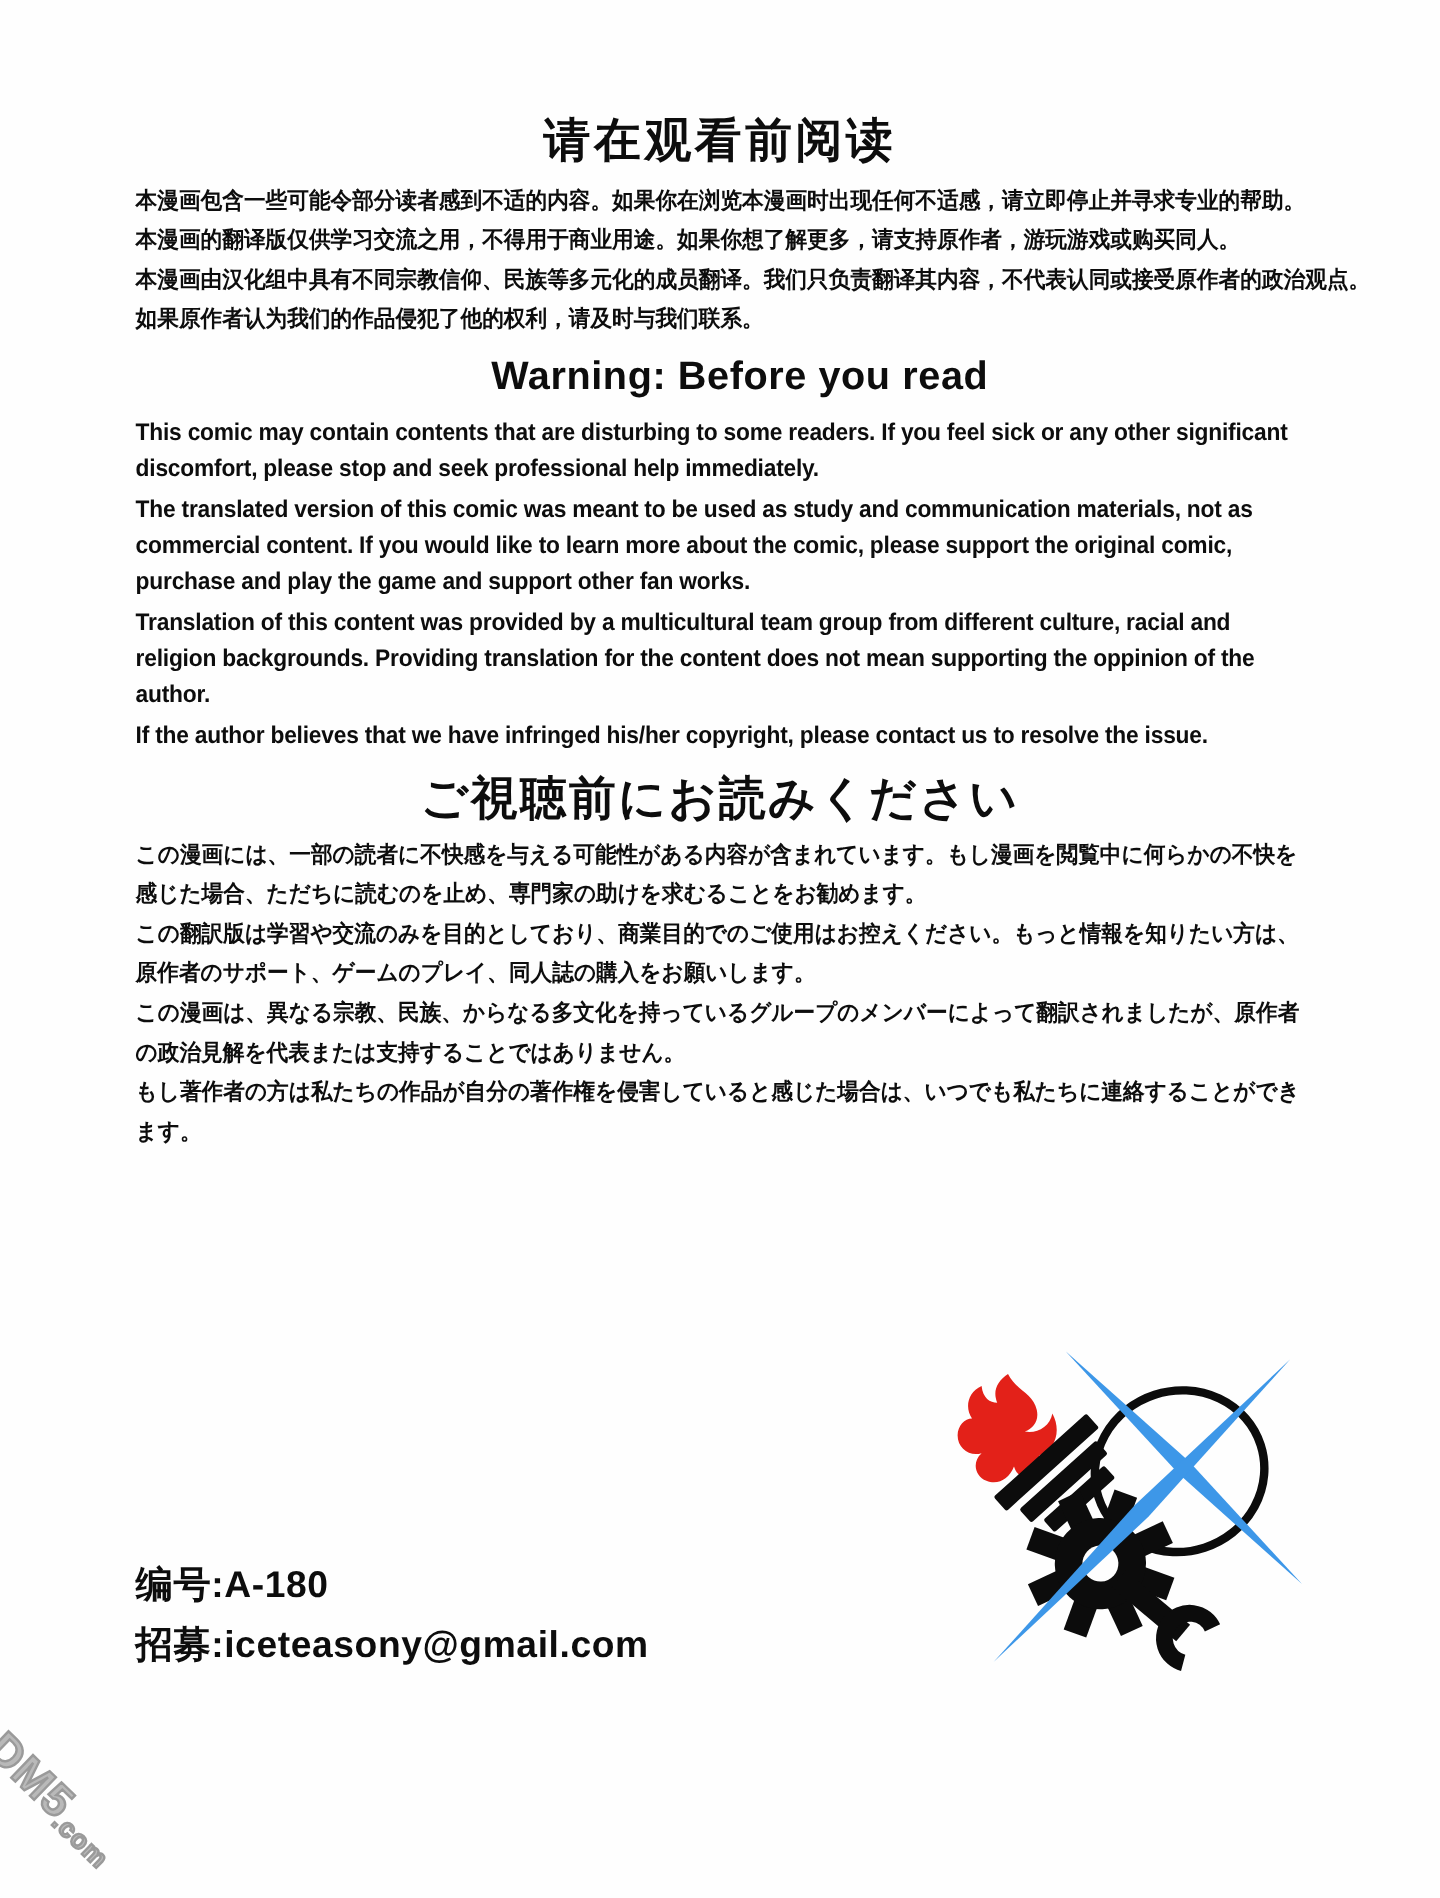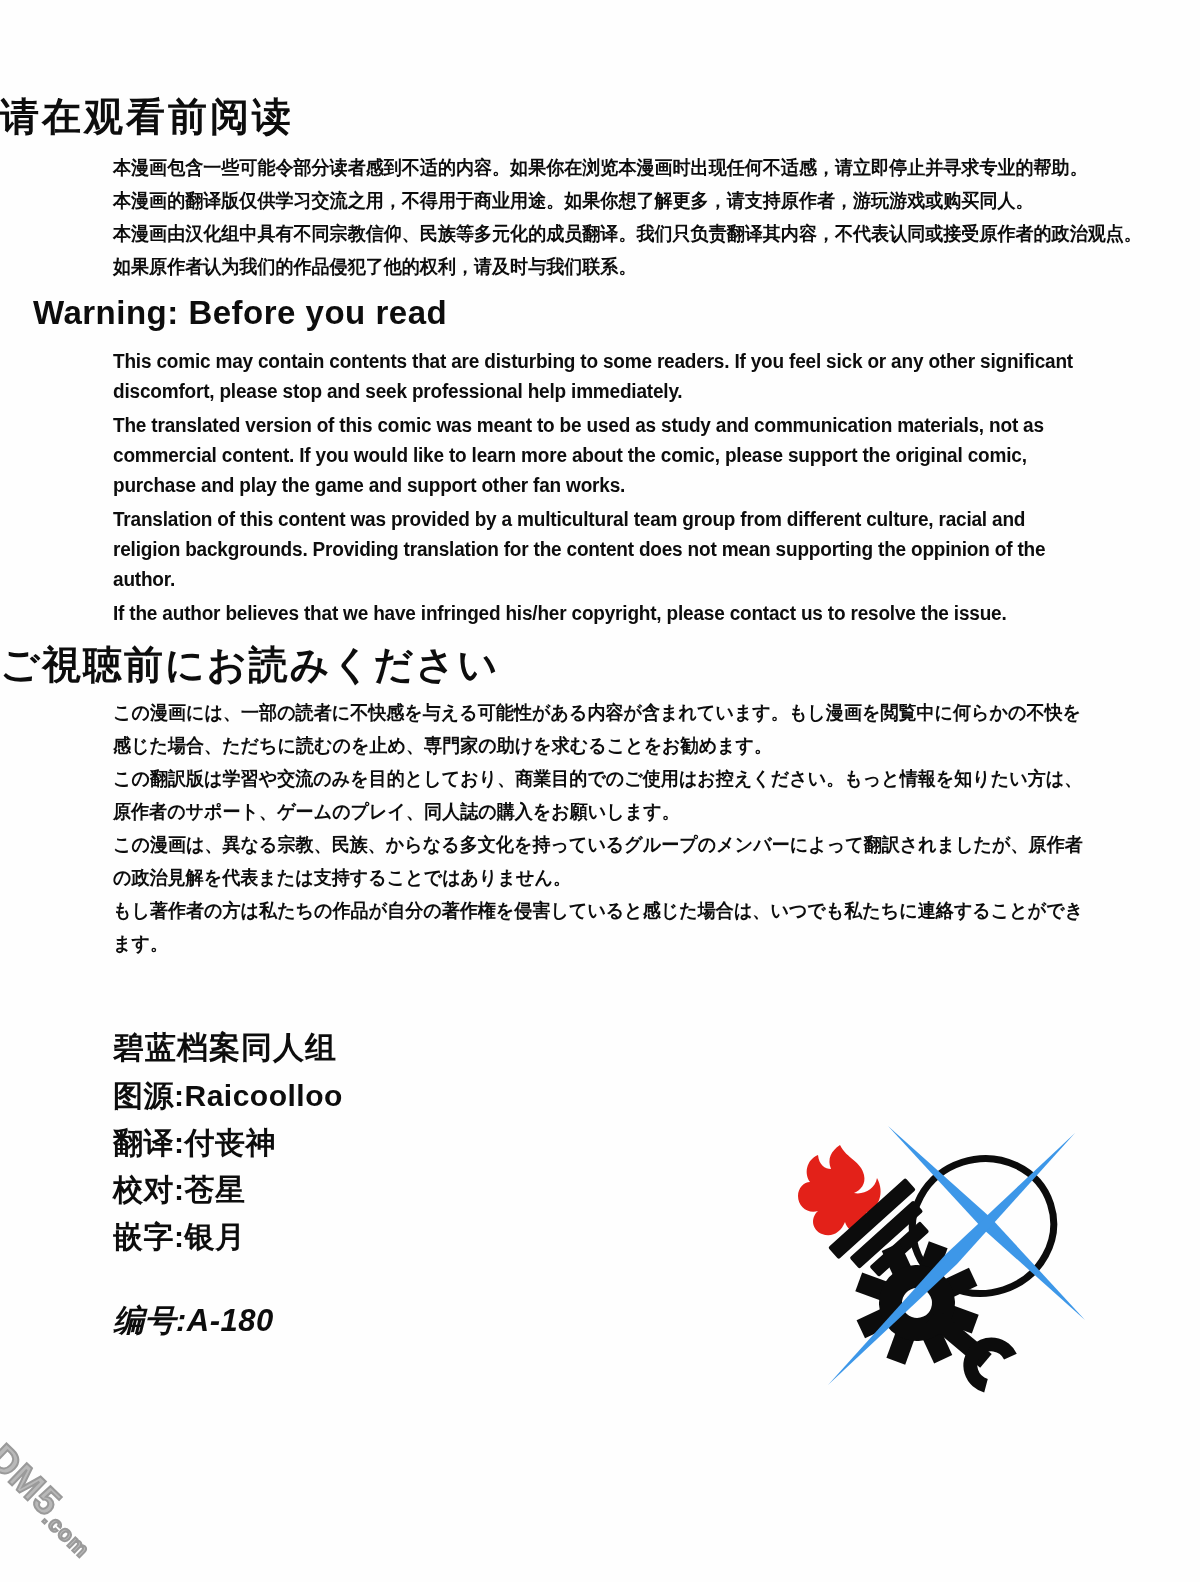--- a/index.html
+++ b/index.html
@@ -5,21 +5,21 @@
   html,body{margin:0;padding:0;background:#e9e9e9;}
   .sheet{
     position:relative;
     width:1200px;height:1582px;
     margin:0 auto;
     background:#fefefe;
     color:#0d0d0d;
     font-family:"Liberation Sans","DejaVu Sans",sans-serif;
     overflow:hidden;
   }
-  .centered{position:absolute;left:0;right:0;text-align:left;margin:0;}
+  .centered{position:absolute;left:0;right:0;text-align:center;margin:0;}
 
   
   .cn-title{top:90px;font-size:39px;font-weight:900;letter-spacing:3px;}
   .cn-body{
     position:absolute;left:113px;top:151px;width:1026px;
     transform:scaleX(0.95);transform-origin:0 0;
   }
   .cn-body p{
     margin:0;font-size:19px;line-height:33px;font-weight:700;
     white-space:nowrap;letter-spacing:0;
@@ -44,21 +44,21 @@
   }
   .jp-body p{
     margin:0;font-size:19px;line-height:33px;font-weight:700;
     word-break:break-all;
   }
 
   
   .credits{position:absolute;left:113px;top:1024px;}
   .credits .group{font-size:31px;line-height:48px;font-weight:900;letter-spacing:1px;}
   .credits .role{font-size:30px;line-height:47px;font-weight:800;letter-spacing:0.5px;}
-  .serial-block{position:absolute;left:113px;top:1296px;font-style:italic;}
+  .serial-block{position:absolute;left:113px;top:1296px;}
   .serial-block div{font-size:31px;line-height:50px;font-weight:800;letter-spacing:0.5px;}
 
   
   .logo{position:absolute;left:770px;top:1085px;width:430px;height:335px;}
 
   
   .watermark{
     position:absolute;left:10px;top:1436px;
     transform:rotate(44deg);transform-origin:0 0;
     font-weight:800;color:#b9b9b9;
@@ -90,30 +90,24 @@
   </div>
 
   <h2 class="centered jp-title">ご視聴前にお読みください</h2>
   <div class="jp-body">
     <p>この漫画には、一部の読者に不快感を与える可能性がある内容が含まれています。もし漫画を閲覧中に何らかの不快を感じた場合、ただちに読むのを止め、専門家の助けを求むることをお勧めます。</p>
     <p>この翻訳版は学習や交流のみを目的としており、商業目的でのご使用はお控えください。もっと情報を知りたい方は、原作者のサポート、ゲームのプレイ、同人誌の購入をお願いします。</p>
     <p>この漫画は、異なる宗教、民族、からなる多文化を持っているグループのメンバーによって翻訳されましたが、原作者の政治見解を代表または支持することではありません。</p>
     <p>もし著作者の方は私たちの作品が自分の著作権を侵害していると感じた場合は、いつでも私たちに連絡することができます。</p>
   </div>
 
-  <div class="credits">
-    <div class="group">碧蓝档案同人组</div>
-    <div class="role">图源:Raicoolloo</div>
-    <div class="role">翻译:付丧神</div>
-    <div class="role">校对:苍星</div>
-    <div class="role">嵌字:银月</div>
-  </div>
 
   <div class="serial-block">
     <div>编号:A-180</div>
+    <div>招募:iceteasony@gmail.com</div>
   </div>
 
   <svg class="logo" viewBox="770 1085 430 335" xmlns="http://www.w3.org/2000/svg" aria-hidden="true">
 
     <g>
       <ellipse cx="983" cy="1226" rx="71" ry="67" fill="none" stroke="#0c0c0c" stroke-width="7" transform="rotate(-18 983 1226)"></ellipse>
     </g>
 
     <g transform="translate(795,1145)">
       <path fill="#e32119" d="M45 0

